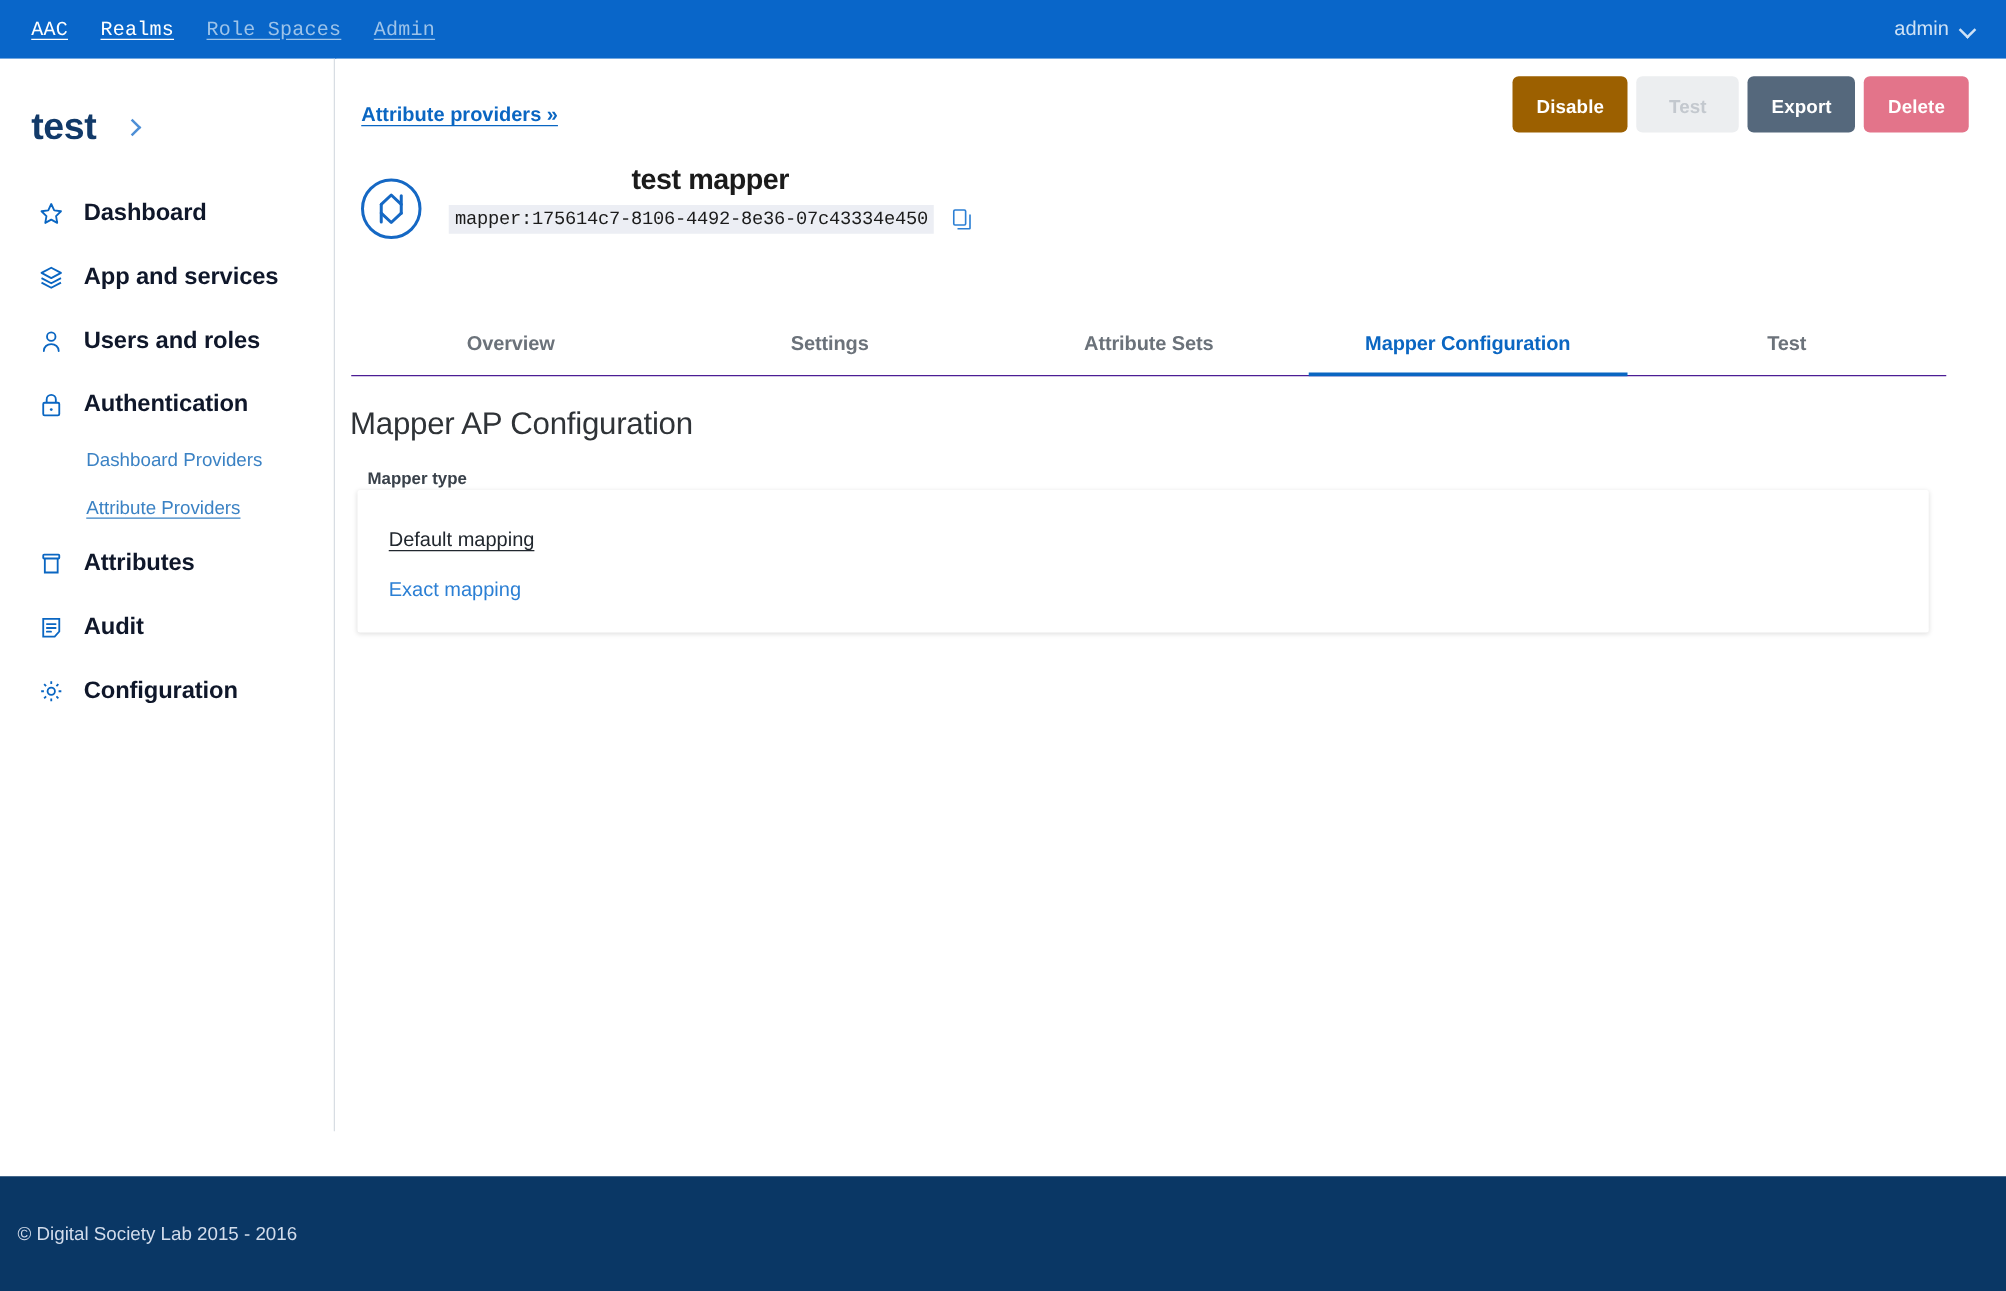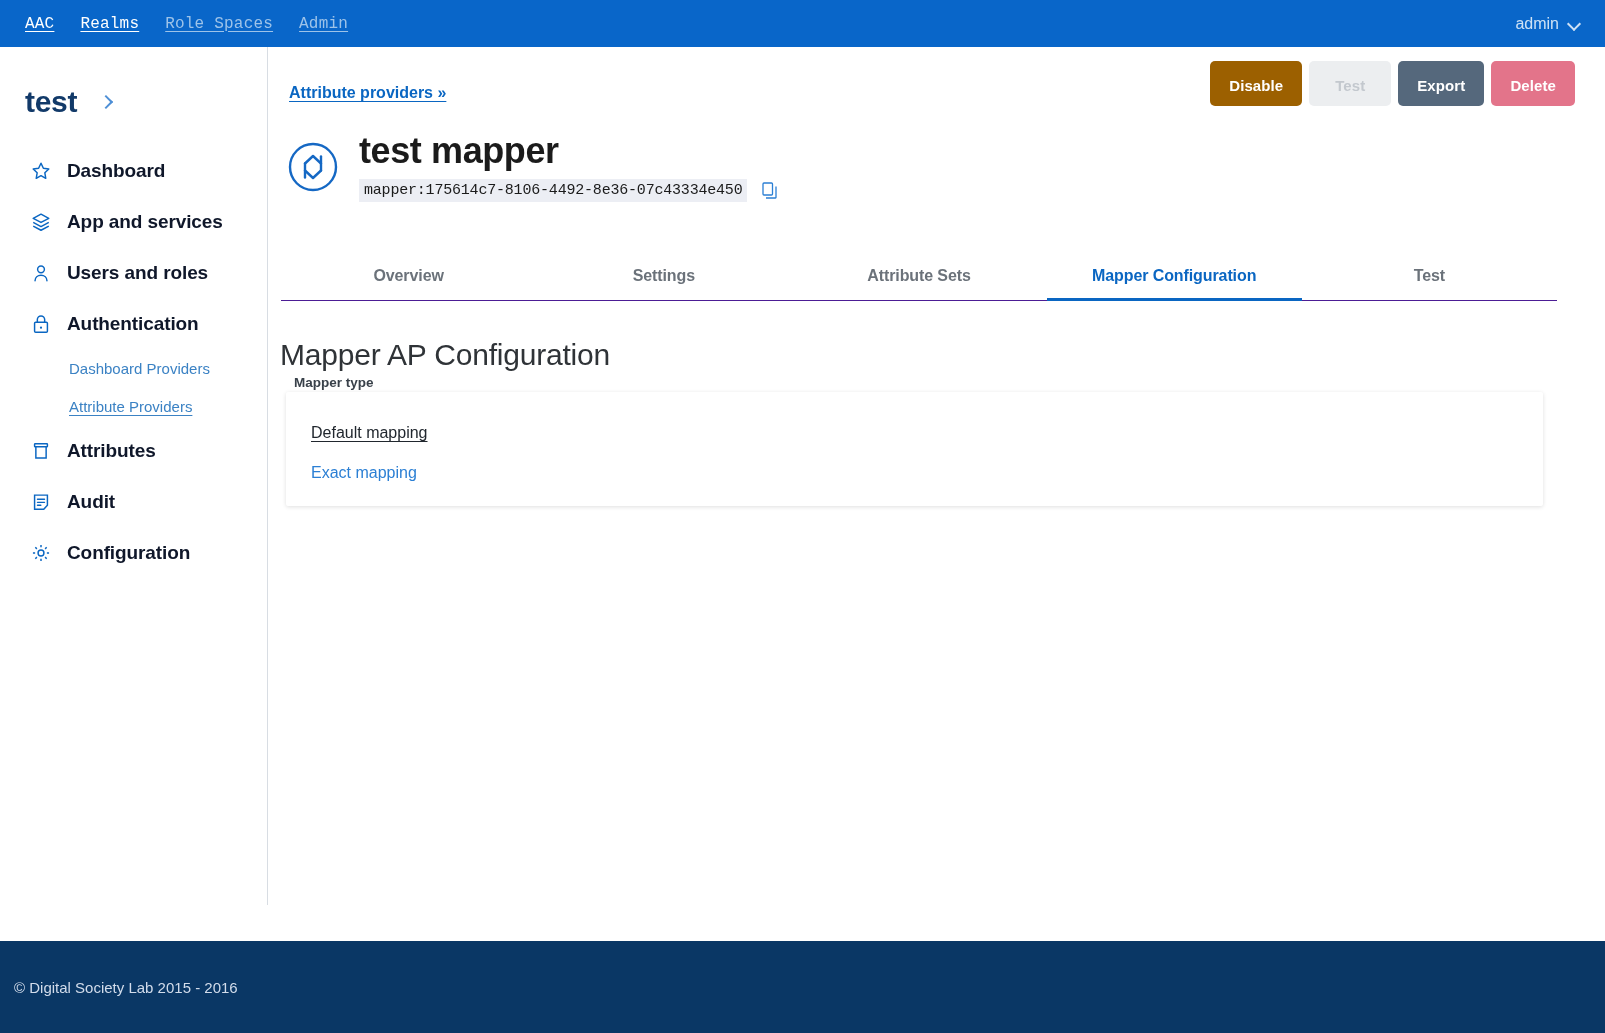--- a/index.html
+++ b/index.html
@@ -101,21 +101,21 @@
     text-decoration: underline; text-underline-offset: 3px; cursor: pointer;
   }
 
   .title-row {
     position: absolute; top: 83px; left: 18px;
     display: flex; align-items: flex-start; gap: 20px;
   }
   .mapper-icon { width: 52px; height: 52px; margin-top: 11px; flex: none; }
   .mapper-icon svg { display: block; }
   .title-block { display: flex; flex-direction: column; gap: 7px; }
-  .page-title { font-size: 36px; font-weight: bold; color: #1b1b1b; letter-spacing: -.4px; }
+  .page-title { font-size: 23px; font-weight: bold; color: #1b1b1b; letter-spacing: -.4px; text-align: center; }
   .id-row { display: flex; align-items: center; gap: 15px; }
   .id-chip {
     background: #eceef4; color: #1b1b1b;
     font-family: "Liberation Mono", monospace;
     font-size: 15px; padding: 3px 5px; letter-spacing: -.2px;
   }
   .copy-ico { width: 15px; height: 17px; cursor: pointer; }
   .copy-ico svg { display: block; }
 
   
@@ -131,22 +131,22 @@
     cursor: pointer; position: relative; letter-spacing: -.1px;
   }
   .tab.active { color: #0a66c2; }
   .tab.active::after {
     content: ""; position: absolute; bottom: -1px; left: 0; right: 0;
     height: 3px; background: #0a66c2;
   }
 
   
   .section-title {
-    position: absolute; top: 291px; left: 11px;
-    font-size: 30px; color: #2f3337; font-weight: normal; letter-spacing: -.2px;
+    position: absolute; top: 278px; left: 11px;
+    font-size: 25px; color: #2f3337; font-weight: normal; letter-spacing: -.2px;
   }
   .field-label {
     position: absolute; top: 328px; left: 25px;
     font-size: 13.5px; font-weight: bold; color: #39414a;
   }
   .card {
     position: absolute; top: 345px; left: 17px;
     width: 1257px; height: 114px;
     background: #ffffff;
     box-shadow: 0 1px 4px rgba(0,0,0,.13);

